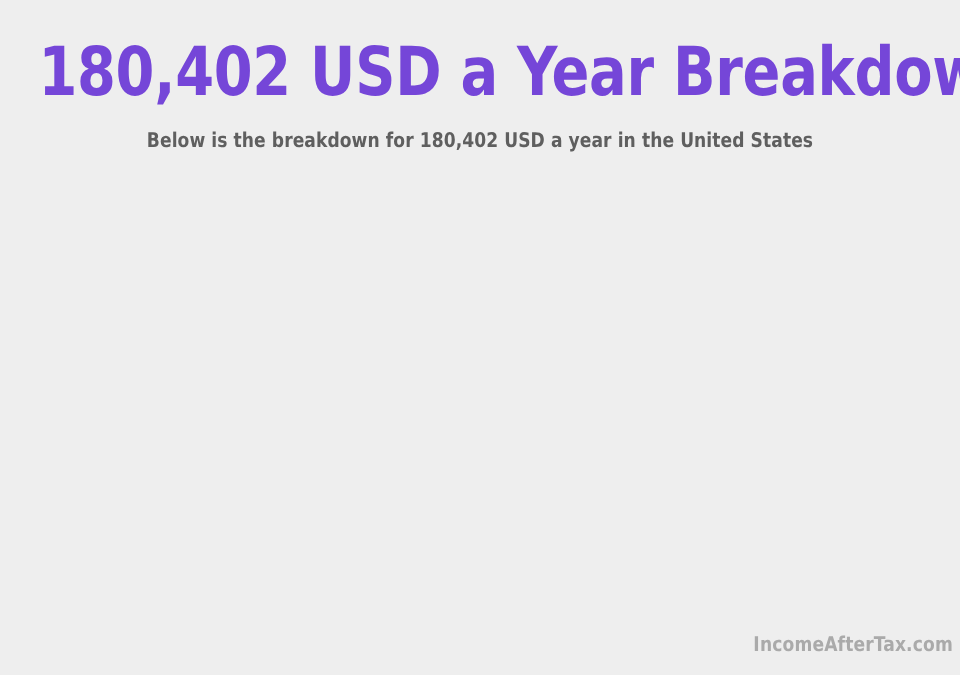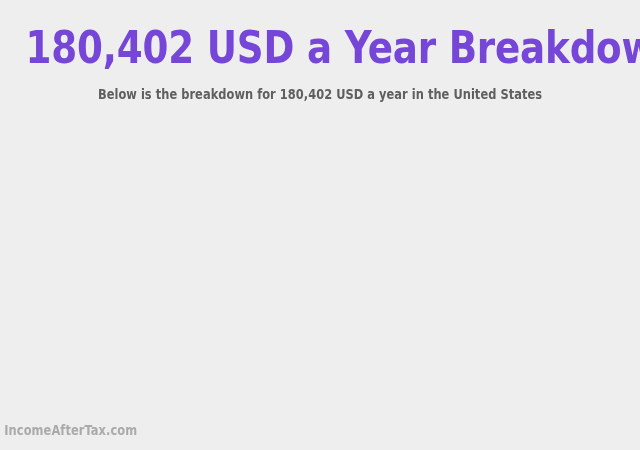--- a/index.html
+++ b/index.html
@@ -78,21 +78,21 @@
     height: 300px;
     background: transparent;
   }
 
   
   .site-footer {
     position: absolute;
     left: 0;
     top: 421px;
     width: 640px;
-    text-align: left;
+    text-align: right;
   }
 
   .footer-brand {
     font-family: "Liberation Sans Narrow", "DejaVu Sans Condensed", "Liberation Sans", sans-serif;
     font-size: 13.5px;
     line-height: 17px;
     font-weight: bold;
     color: #aaaaaa;
     letter-spacing: 0.1px;
     display: inline-block;

